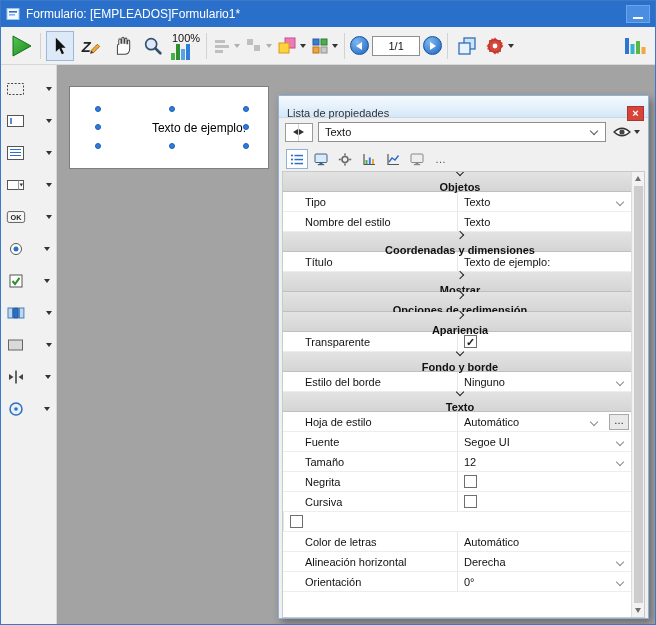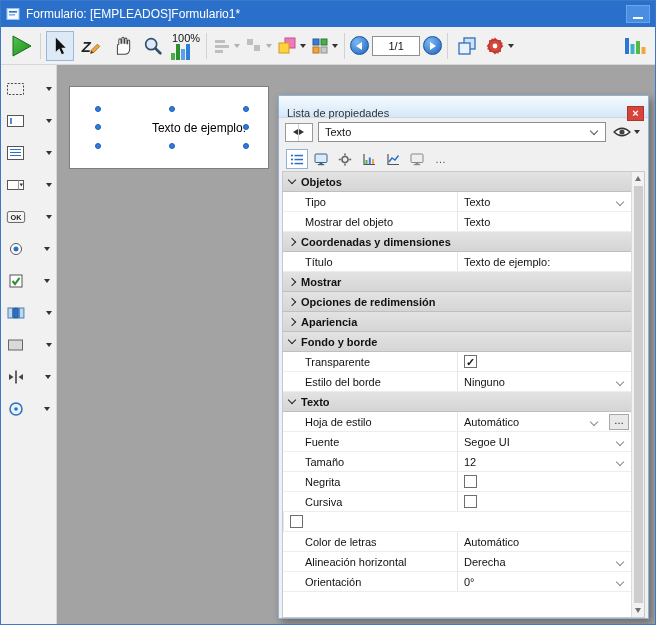--- a/index.html
+++ b/index.html
@@ -86,21 +86,21 @@
           border:1px solid transparent; }
   .ptab.sel { background:#fff; border-color:#8fb3d6; }
   .ptab .dots { color:#555; font-size:11px; letter-spacing:1px; line-height:8px; }
 
   
   .gridwrap { flex:1; margin:0 3px; border:1px solid #c9c9c9; background:#fff; display:flex;
               overflow:hidden; }
   .rows { flex:1; display:flex; flex-direction:column; overflow:hidden; }
   .grow { height:20px; display:flex; align-items:center; border-bottom:1px solid #ededed; flex:none; }
   .ghead { background:linear-gradient(#e3e3e3,#d5d5d5); border-bottom:1px solid #bfbfbf;
-           font-weight:bold; gap:6px; padding-left:6px; }
+           font-weight:bold; gap:6px; padding-left:6px;flex-direction:column; }
   .sc { width:6px; height:6px; border-right:1.8px solid #222; border-bottom:1.8px solid #222; flex:none; }
   .sc.down { transform:rotate(45deg); margin-top:-3px; }
   .sc.right { transform:rotate(-45deg); }
   .gl { width:50%; padding-left:22px; height:100%; display:flex; align-items:center;
         white-space:nowrap; overflow:hidden; }
   .gv { flex:1; height:100%; border-left:1px solid #e6e6e6; display:flex; align-items:center;
         padding-left:6px; gap:4px; overflow:hidden; }
   .gv .val { flex:1; white-space:nowrap; overflow:hidden; }
   .gv .ang { margin-right:8px; }
   .cb { width:13px; height:13px; border:1px solid #6e6e6e; background:#fff; display:flex;
@@ -434,21 +434,21 @@
             <span>Objetos</span>
           </div>
           <div class="grow">
             <div class="gl">Tipo</div>
             <div class="gv">
               <span class="val">Texto</span>
               <span class="ang"></span>
             </div>
           </div>
           <div class="grow">
-            <div class="gl">Mostrar del objeto</div>
+            <div class="gl">Nombre del estilo</div>
             <div class="gv">
               <span class="val">Texto</span>
             </div>
           </div>
           <div class="grow ghead">
             <span class="sc right"></span>
             <span>Coordenadas y dimensiones</span>
           </div>
           <div class="grow">
             <div class="gl">Título</div>
@@ -460,32 +460,32 @@
             <span class="sc right"></span>
             <span>Mostrar</span>
           </div>
           <div class="grow ghead">
             <span class="sc right"></span>
             <span>Opciones de redimensión</span>
           </div>
           <div class="grow ghead">
             <span class="sc right"></span>
             <span>Apariencia</span>
-          </div>
-          <div class="grow ghead">
-            <span class="sc down"></span>
-            <span>Fondo y borde</span>
           </div>
           <div class="grow">
             <div class="gl">Transparente</div>
             <div class="gv">
               <span class="cb">
                 <span>✓</span>
               </span>
             </div>
+          </div>
+          <div class="grow ghead">
+            <span class="sc down"></span>
+            <span>Fondo y borde</span>
           </div>
           <div class="grow">
             <div class="gl">Estilo del borde</div>
             <div class="gv">
               <span class="val">Ninguno</span>
               <span class="ang"></span>
             </div>
           </div>
           <div class="grow ghead">
             <span class="sc down"></span>

